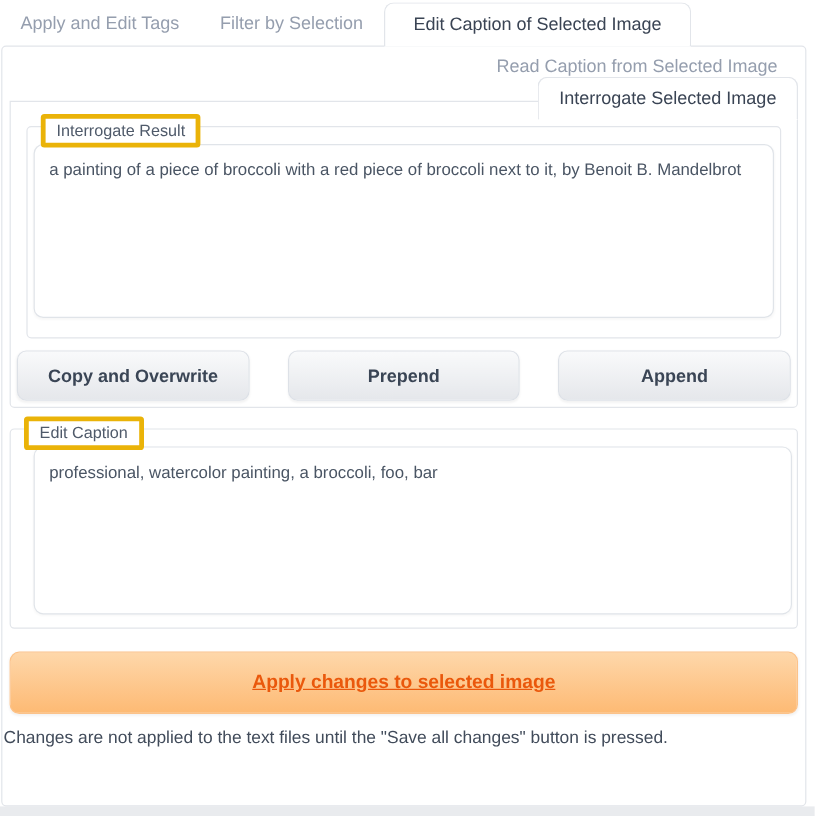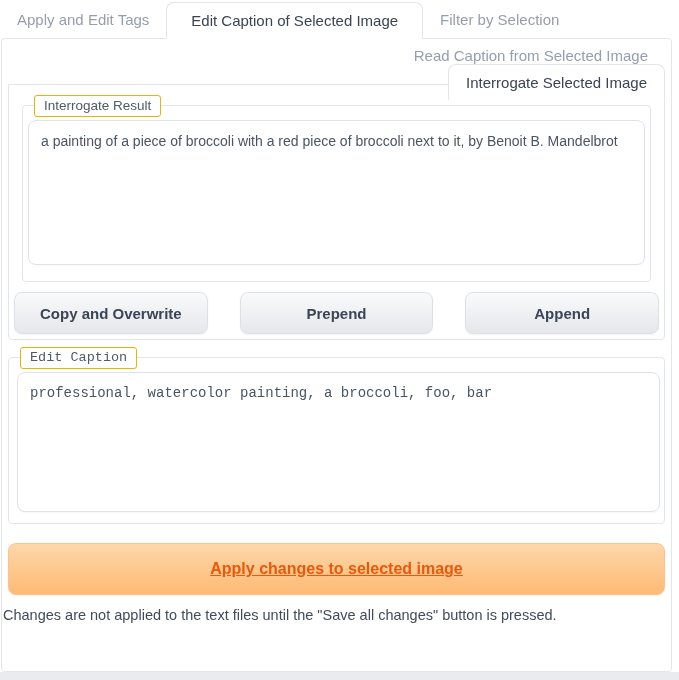--- a/index.html
+++ b/index.html
@@ -59,24 +59,24 @@
     cursor: pointer;
     text-decoration: underline;
   }
   
   .group {
     position: relative;
     border: 1px solid #e2e5ea; border-radius: 4px;
     padding: 14px 5px 16px 5px;
   }
   .group-interrogate { margin: 15px 8px 0 8px; }
-  .group-edit { margin-top: 17px; padding: 14px 4px 11px 8px; font-family: Liberation Mono, monospace; }
+  .group-edit { margin-top: 17px; padding: 14px 4px 11px 19px; }
   .group-label {
     position: absolute; top: -11px; left: 11px;
-    background: #ffffff; border: 1px solid #eab308; border-radius: 3px;
+    background: #ffffff; border: 4px solid #eab308; border-radius: 3px;
     padding: 2px 9px; font-size: 13.5px; color: #4f5a6a; line-height: 16px;
     white-space: nowrap;
   }
   textarea.box {
     display: block; width: 100%; resize: none; outline: none;
     border: 1px solid #e0e4e9; border-radius: 8px;
     padding: 10px 12px;
     font-family: inherit; font-size: 14px; line-height: 1.45; color: #4a5564;
     box-shadow: 0 1px 2px rgba(0,0,0,0.03);
     background: #ffffff; overflow: hidden;
@@ -88,22 +88,22 @@
     margin: 12px 0 0 -5px;
     font-size: 14.5px; color: #414b5a;
   }
   .bottom-strip { height: 8px; background: #e9ebee; margin-top: 0; }
 </style>
 </head>
 <body>
 
 <div class="tabnav tabnav-outer">
   <div class="tab">Apply and Edit Tags</div>
+  <div class="tab">Filter by Selection</div>
   <div class="tab active">Edit Caption of Selected Image</div>
-  <div class="tab">Filter by Selection</div>
 </div>
 
 <div class="panel-outer">
 
   <div class="tabnav tabnav-inner">
     <div class="tab">Read Caption from Selected Image</div>
     <div class="tab active">Interrogate Selected Image</div>
   </div>
 
   <div class="panel-inner">

